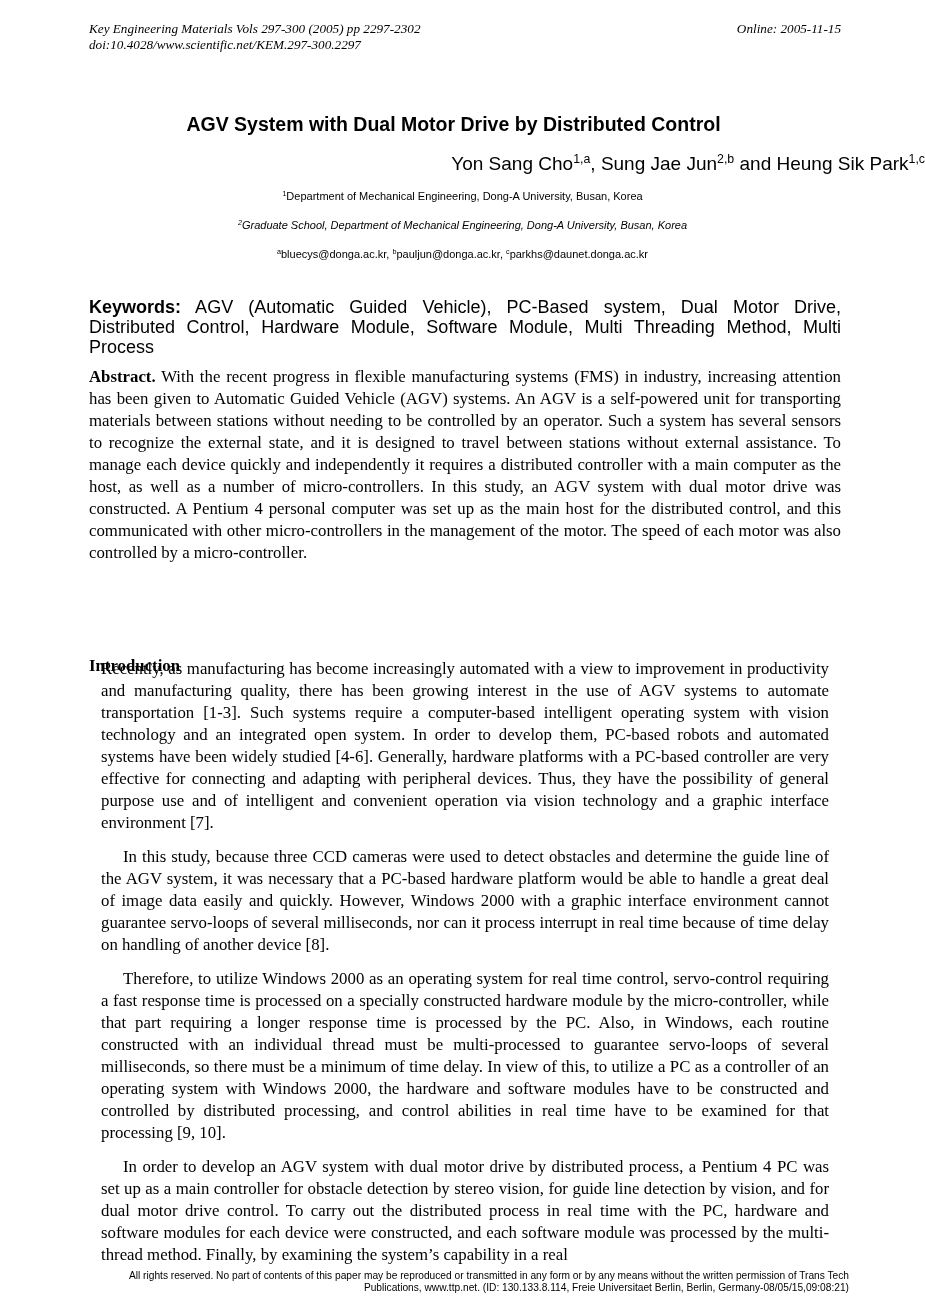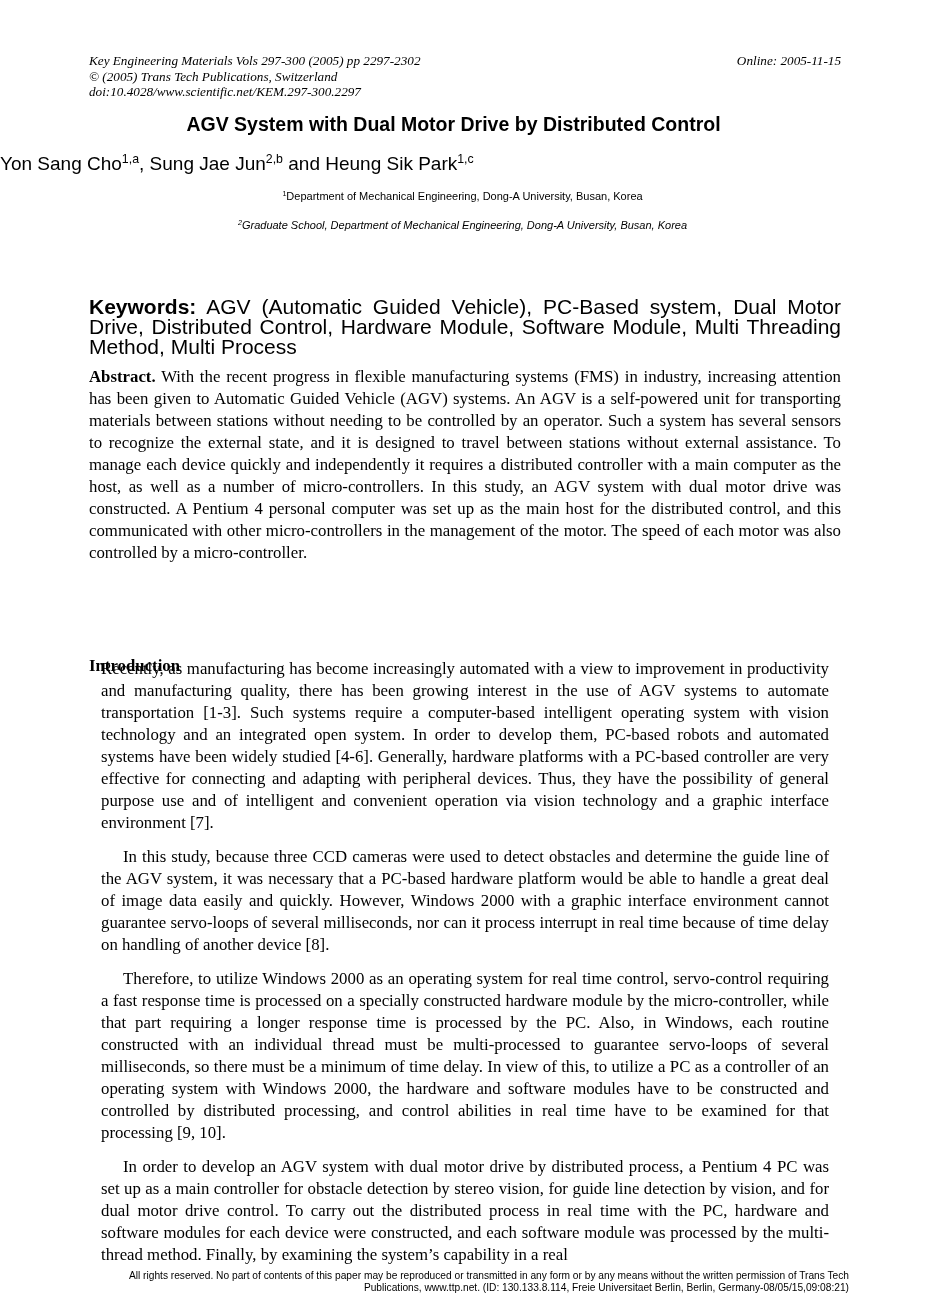--- a/index.html
+++ b/index.html
@@ -1,54 +1,56 @@
 <!DOCTYPE html>
 <html><head>
 <meta charset="utf-8">
 <style>
   html, body { margin: 0; padding: 0; background: #ffffff; }
   body { width: 925px; height: 1309px; position: relative; overflow: hidden; color: #000; }
   .page { position: absolute; left: 0; top: 0; width: 925px; height: 1309px; }
-  .hdr { position: absolute; left: 89px; right: 84px; top: 21px; font-family: "Liberation Serif", serif; font-style: italic; font-size: 13.2px; line-height: 15.5px; margin-top: 32px; }
+  .hdr { position: absolute; left: 89px; right: 84px; top: 21px; font-family: "Liberation Serif", serif; font-style: italic; font-size: 13.2px; line-height: 15.5px; }
   .hdr .right { position: absolute; right: 0; top: 0; }
   .title { position: absolute; left: 0; width: 907px; top: 113px; text-align: center; font-family: "Liberation Sans", sans-serif; font-weight: bold; font-size: 19.5px; }
-  .authors { position: absolute; left: 0; width: 925px; top: 153px; text-align: left; font-family: "Liberation Sans", sans-serif; font-size: 19px; }
+  .authors { position: absolute; left: 0; width: 925px; top: 153px; text-align: right; font-family: "Liberation Sans", sans-serif; font-size: 19px; }
   .aff { position: absolute; left: 0; width: 925px; text-align: center; font-family: "Liberation Sans", sans-serif; font-size: 11px; }
   sup { font-size: 65%; vertical-align: 0.55em; line-height: 0; }
-  .kw { position: absolute; left: 89px; width: 752px; top: 297px; font-family: "Liberation Sans", sans-serif; font-size: 21px; line-height: 20px; text-align: justify; }
+  .kw { position: absolute; left: 89px; width: 752px; top: 297px; font-family: "Liberation Sans", sans-serif; font-size: 18px; line-height: 20px; text-align: justify; }
   .kw b { font-weight: bold; }
   .body-text { position: absolute; left: 89px; width: 752px; font-family: Liberation Serif, serif; font-size: 16.8px; line-height: 22px; text-align: justify; }
   .indent { text-indent: 22px; }
   .section { position: absolute; left: 89px; top: 616px; font-family: "Liberation Serif", serif; font-weight: bold; font-size: 16.8px; margin-top: 40px; }
   p { margin: 12px; }
   .footer { position: absolute; left: 89px; width: 760px; top: 1270px; font-family: "Liberation Sans", sans-serif; font-size: 10.2px; line-height: 11.5px; text-align: right; }
 </style>
 </head>
 <body>
 
 <div class="page">
 
   <div class="hdr">
     <div>Key Engineering Materials Vols 297-300 (2005) pp 2297-2302</div>
-    <div>© (2005) Trans Tech Publications, Switzerland</div>
     <div>doi:10.4028/www.scientific.net/KEM.297-300.2297</div>
     <div class="right">Online: 2005-11-15</div>
   </div>
 
   <div class="title">AGV System with Dual Motor Drive by Distributed Control</div>
 
   <div class="authors">
     <span>Yon Sang Cho</span><sup>1,a</sup><span>, </span><span>Sung Jae Jun</span><sup>2,b</sup><span> and </span><span>Heung Sik Park</span><sup>1,c</sup>
   </div>
 
   <div class="aff" style="top:190px;">
     <sup>1</sup><span>Department of Mechanical Engineering, Dong-A University, Busan, Korea</span>
   </div>
   <div class="aff" style="top:219px;font-style:italic;">
     <sup>2</sup><span>Graduate School, Department of Mechanical Engineering, Dong-A University, Busan, Korea</span>
+  </div>
+  <div class="aff" style="top:248px;">
+    <sup>a</sup><span>bluecys@donga.ac.kr, </span><sup>b</sup><span>pauljun@donga.ac.kr, </span><sup>c</sup><span>parkhs@daunet.donga.ac.kr</span>
   </div>
 
   <div class="kw">
     <b>Keywords:</b><span> AGV (Automatic Guided Vehicle), PC-Based system, Dual Motor Drive, Distributed Control, Hardware Module, Software Module, Multi Threading Method, Multi Process</span>
   </div>
 
   <div class="body-text" style="top:366px;">
     <b>Abstract.</b><span> With the recent progress in flexible manufacturing systems (FMS) in industry, increasing attention has been given to Automatic Guided Vehicle (AGV) systems. An AGV is a self-powered unit for transporting materials between stations without needing to be controlled by an operator. Such a system has several sensors to recognize the external state, and it is designed to travel between stations without external assistance. To manage each device quickly and independently it requires a distributed controller with a main computer as the host, as well as a number of micro-controllers. In this study, an AGV system with dual motor drive was constructed. A Pentium 4 personal computer was set up as the main host for the distributed control, and this communicated with other micro-controllers in the management of the motor. The speed of each motor was also controlled by a micro-controller.</span>
   </div>
 

